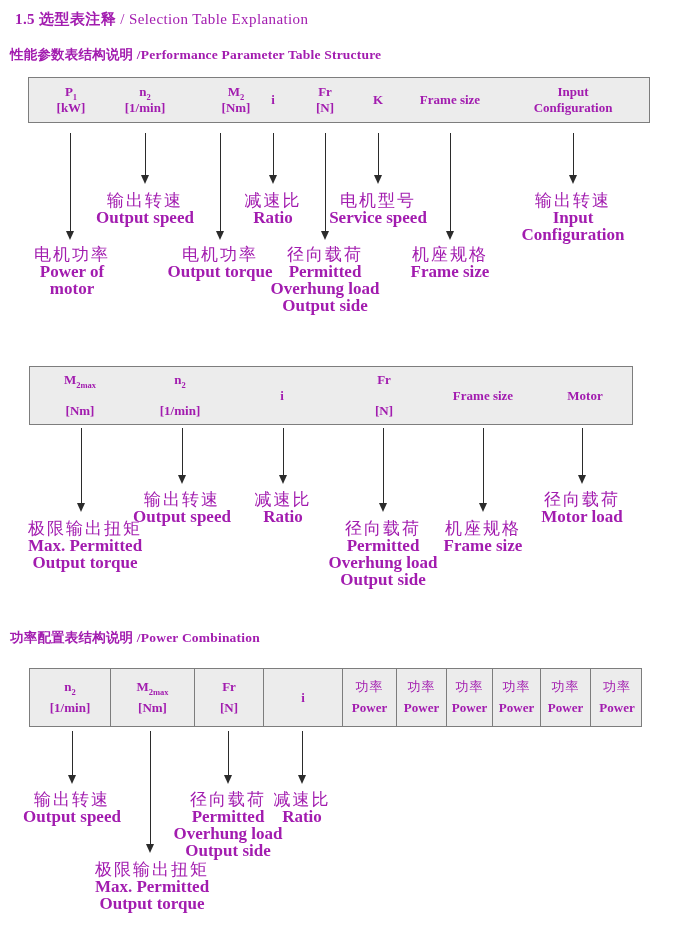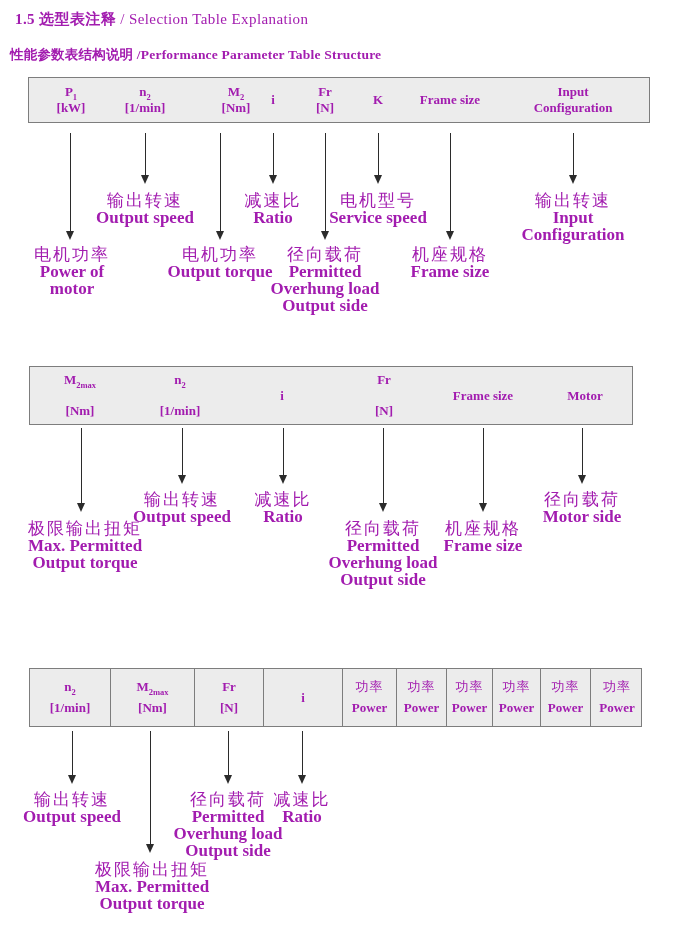--- a/index.html
+++ b/index.html
@@ -173,23 +173,24 @@
     <div class="en">Permitted
 Overhung load
 Output side</div>
   </div>
   <div class="callout" style="left:483px;top:520px">
     <div class="zh">机座规格</div>
     <div class="en">Frame size</div>
   </div>
   <div class="callout" style="left:582px;top:491px">
     <div class="zh">径向载荷</div>
-    <div class="en">Motor side</div>
-  </div>
-
+    <div class="en">Motor load</div>
+  </div>
+
+  <div class="heading" style="top:629px">功率配置表结构说明 /Power Combination</div>
 
   <div class="tbl tbl3" style="left:29px;top:668px;width:613px;height:59px">
     <div class="cell" style="width:81px">
       <div><span>n</span><sub>2</sub></div>
       <div>[1/min]</div>
     </div>
     <div class="cell" style="width:84px">
       <div><span>M</span><sub>2max</sub></div>
       <div>[Nm]</div>
     </div>

